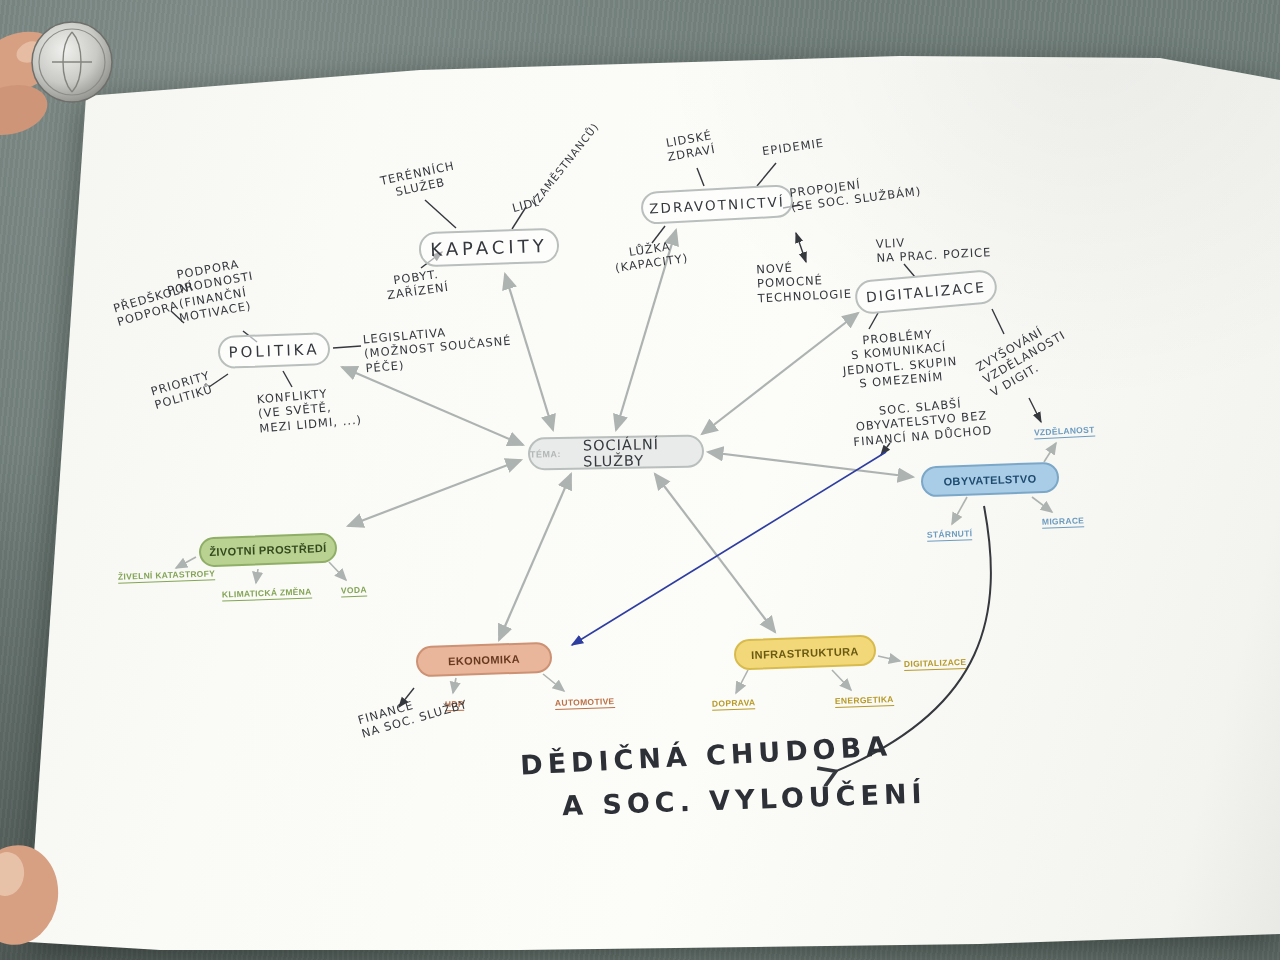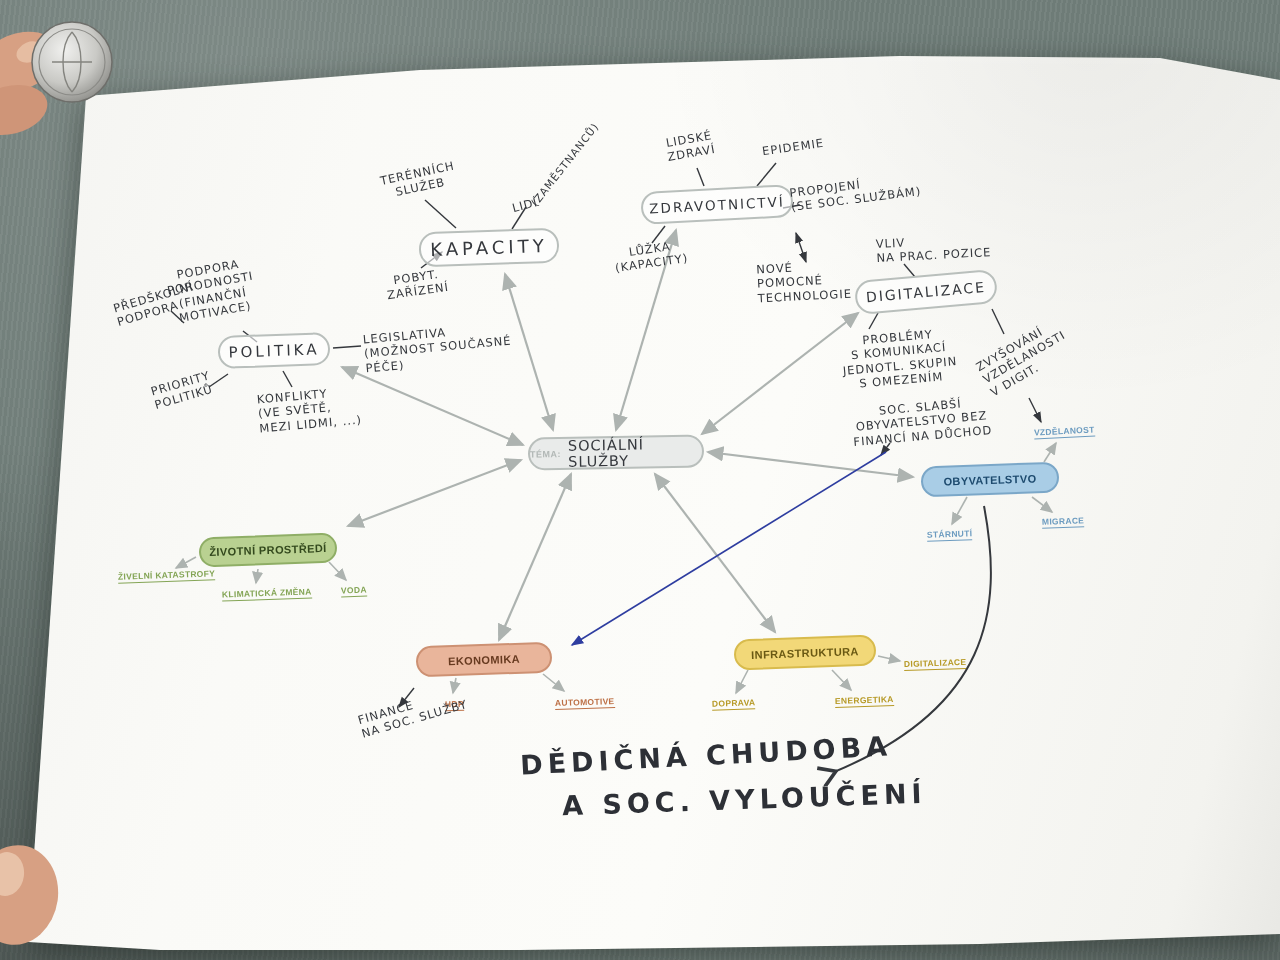--- a/index.html
+++ b/index.html
@@ -35,21 +35,21 @@
   .pill-blue{background:var(--blue-fill);border:2px solid var(--blue-border);color:var(--blue-text);}
   .printed{font-weight:bold;font-size:11px;letter-spacing:.4px;}
 
   .hand{font-family:"DejaVu Sans",sans-serif;color:var(--ink,#35383d);}
   .node-hand{font-weight:500;}
   .ann{position:absolute;font-size:11.5px;line-height:1.25;letter-spacing:1px;
        white-space:pre-line;font-weight:500;}
   .ann.c{text-align:center;}
   .sublabel{position:absolute;font-size:8.5px;font-weight:bold;letter-spacing:.3px;
     border-bottom:1px solid currentColor;padding-bottom:1px;}
-  .tema-prefix{font-size:9px;font-weight:bold;letter-spacing:.5px;color:#b2b8b6;margin-right:7px;}
+  .tema-prefix{font-size:9px;font-weight:bold;letter-spacing:.5px;color:#b2b8b6;margin-right:22px;}
   .big-note{position:absolute;font-size:27px;font-weight:bold;letter-spacing:5px;color:#2d3036;}
 </style>
 </head>
 <body>
 
 <div class="scene">
 
   <div class="paper-wrap">
     <div class="paper"></div>
   </div>

